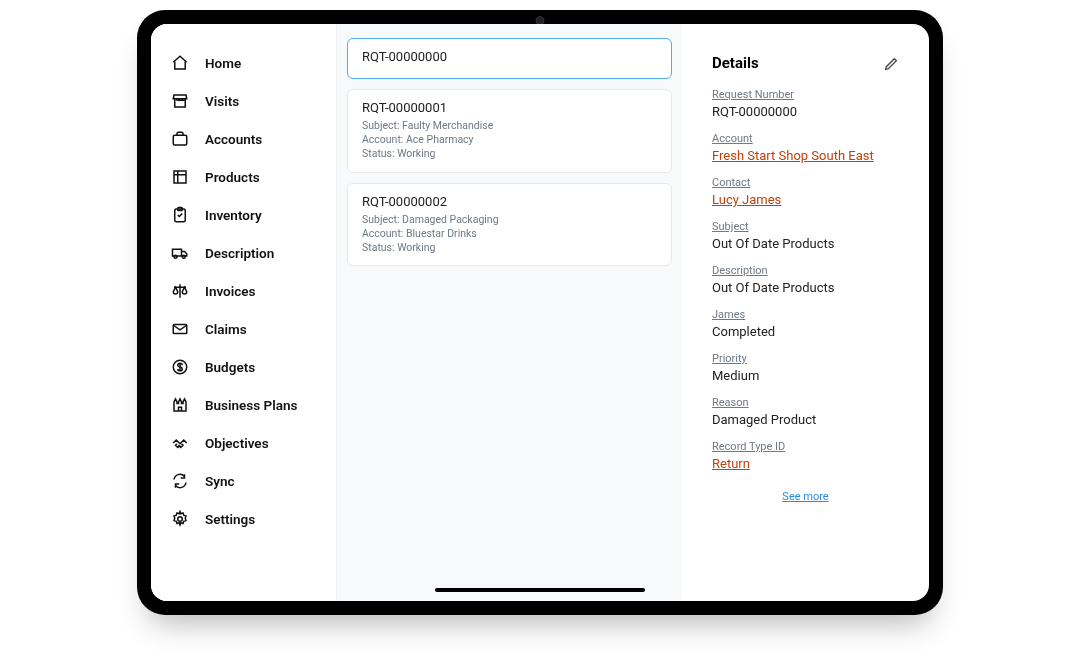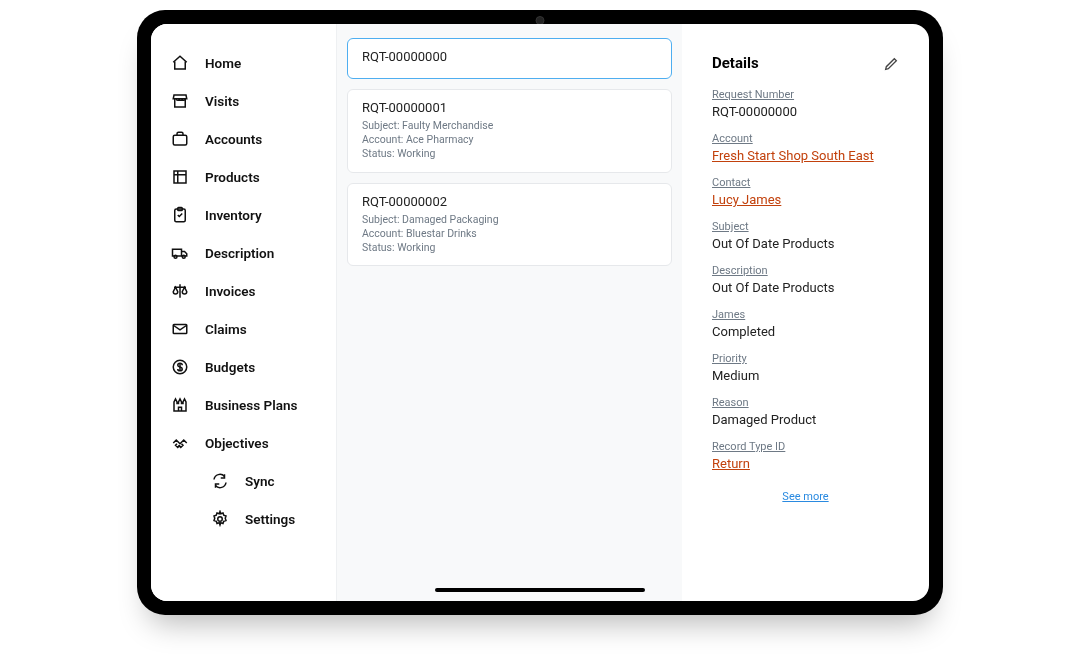--- a/index.html
+++ b/index.html
@@ -74,21 +74,20 @@
     display: inline-flex;
     align-items: center;
     justify-content: center;
   }
   .sidebar-item .label {
     font-size: 13.5px;
     font-weight: 600;
   }
   .sidebar-bottom {
     margin-top: 0px;
-    padding-left: 40px;
   }
 
   
   .list-panel {
     width: 345px;
     padding: 14px 10px;
     background: #f8f9fa;
   }
   .card {
     background: #fff;

